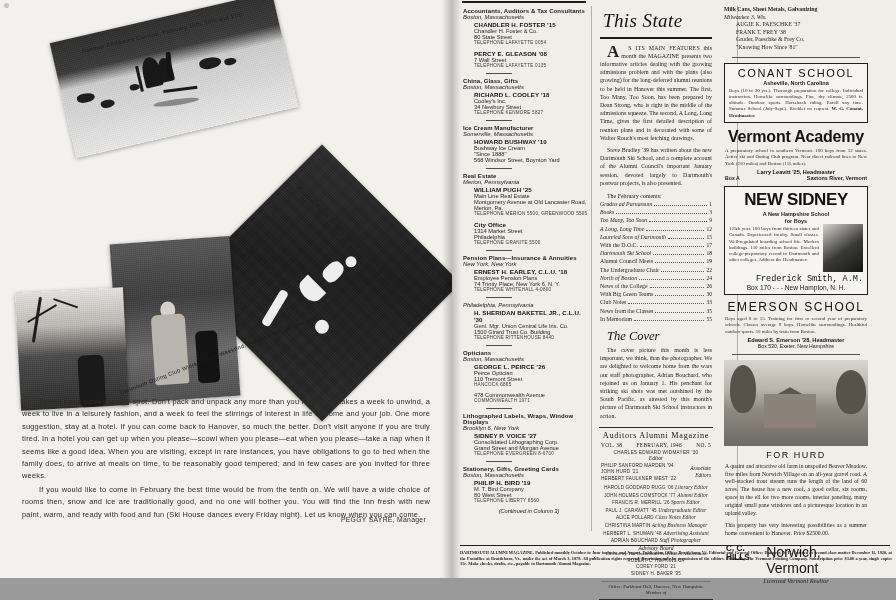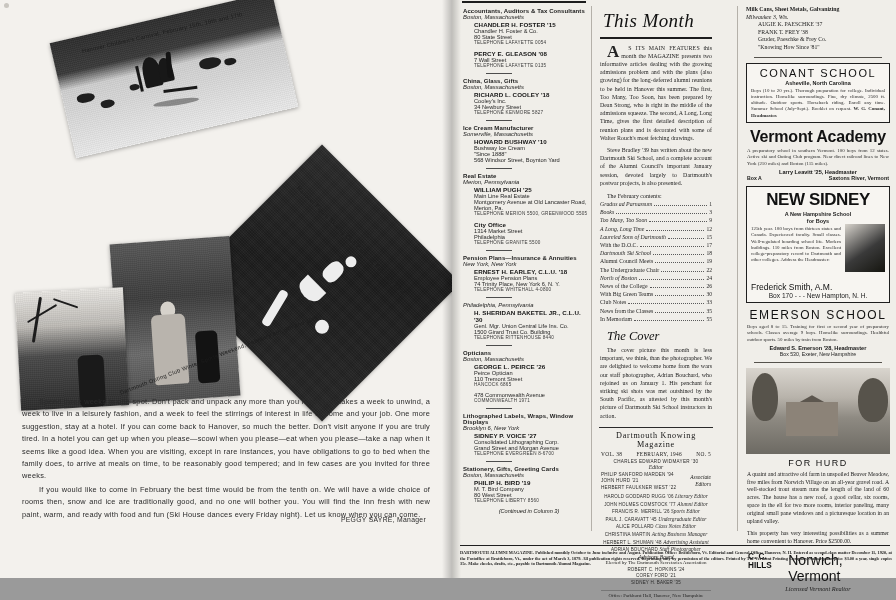--- a/index.html
+++ b/index.html
@@ -133,21 +133,21 @@
   .ad-box{border:1.4px solid #1f1f1f;margin:5px 2px;padding:3px 4px;background:#f7f5f1;}
   .ad-h1{font-family:"Liberation Sans",sans-serif;font-size:11px;text-align:center;letter-spacing:1.6px;color:#111;}
   .ad-h2{font-family:"Liberation Sans",sans-serif;font-size:16px;font-weight:bold;text-align:center;color:#111;letter-spacing:-.2px;}
   .ad-h2b{font-family:"Liberation Sans",sans-serif;font-size:17px;font-weight:bold;text-align:center;color:#111;letter-spacing:-.4px;}
   .ad-sub{font-family:"Liberation Sans",sans-serif;font-size:5.5px;font-weight:bold;text-align:center;color:#1c1c1c;margin-top:1px;}
   .ad-body{font-family:"Liberation Serif",serif;font-size:4.9px;line-height:6.3px;color:#2b2b2b;text-align:justify;margin-top:2px;}
   .ad-foot{font-family:"Liberation Sans",sans-serif;font-size:5.6px;font-weight:bold;text-align:center;color:#141414;margin-top:2px;}
   .ad-foot2{font-family:"Liberation Sans",sans-serif;font-size:5.2px;text-align:center;color:#1c1c1c;}
   .ad-split{display:flex;gap:4px;align-items:flex-start;}
   .ad-cut{width:40px;height:48px;flex:none;background:linear-gradient(145deg,#d7d3cc 0%,#3a3a3a 55%,#15150f 100%);}
-  .ad-name{font-family:Liberation Sans, sans-serif;font-size:8.5px;text-align:left;color:#111;margin-top:10px;}
+  .ad-name{font-family:Liberation Mono, monospace;font-size:8.5px;text-align:right;color:#111;margin-top:2px;}
   .ad-name2{font-family:"Liberation Sans",sans-serif;font-size:6.6px;text-align:center;color:#1a1a1a;}
   .hr-thin{height:1px;background:#55524c;margin:5px 10px;}
 
   .farm-photo{margin:4px 2px;height:86px;
     background:linear-gradient(to bottom,#d9d5ce 0%,#b8b3ab 34%,#8e8a82 58%,#6d6a63 100%);
     position:relative;overflow:hidden;}
   .farm-photo .house{position:absolute;left:28%;top:40%;width:52px;height:34px;background:#8c8378;}
   .farm-photo .roof{position:absolute;left:25%;top:32%;width:60px;height:14px;background:#5c564e;
     clip-path:polygon(8% 100%,50% 0,92% 100%);}
   .farm-photo .tree2{position:absolute;background:#57534b;border-radius:50% 50% 45% 45%;}
@@ -332,21 +332,21 @@
           <div class="reg-name">PHILIP H. BIRD '19</div>
           <div class="reg-line">M. T. Bird Company</div>
           <div class="reg-line">80 West Street</div>
           <div class="reg-tel">TELEPHONE LIBERTY 8560</div>
         </div>
       </div>
     <div class="reg-cont">(Continued in Column 3)</div>
   </div>
 
   <div class="col" id="col-month" style="left:597px;">
-    <div class="tm-title">This Month</div>
+    <div class="tm-title">This State</div>
     <div class="tm-rule"></div>
     <div class="tm-body">
       <p><span class="dropcap">A</span><span class="tm-lead">S ITS MAIN FEATURES</span> <span>this month the MAGAZINE presents two informative articles dealing with the growing admissions problem and with the plans (also growing) for the long-deferred alumni reunions to be held in Hanover this summer. The first, Too Many, Too Soon, has been prepared by Dean Strong, who is right in the middle of the admissions squeeze. The second, A Long, Long Time, gives the first detailed description of reunion plans and is decorated with some of Walter Rouch's most fetching drawings.</span></p>
       <p style="text-indent:7px;">Steve Bradley '39 has written about the new Dartmouth Ski School, and a complete account of the Alumni Council's important January session, devoted largely to Dartmouth's postwar projects, is also presented.</p>
     </div>
     <div class="toc-head">The February contents:</div>
     <div class="toc" id="toc-list">
         <div class="toc-row">
           <span class="t">Gradus ad Parnassum</span>
           <span class="dots"></span>
@@ -422,21 +422,21 @@
           <span class="dots"></span>
           <span class="pg">55</span>
         </div>
       </div>
     <div class="cover-title">The Cover</div>
     <div class="tm-body">
       <p>The cover picture this month is less important, we think, than the photographer. We are delighted to welcome home from the wars our staff photographer, Adrian Bouchard, who rejoined us on January 1. His penchant for striking ski shots was met outshined by the South Pacific, as attested by this month's picture of Dartmouth Ski School instructors in action.</p>
     </div>
 
     <div class="mast-box">
-      <div class="mast-title">Dartmouth Knowing Magazine</div>
+      <div class="mast-title">Auditors Alumni Magazine</div>
       <div class="mast-vol">
         <span>VOL. 38</span>
         <span>FEBRUARY, 1946</span>
         <span>No. 5</span>
       </div>
       <div class="mast-line">CHARLES EDWARD WIDMAYER '30</div>
       <div class="mast-role">Editor</div>
       <div class="mast-2col">
         <div class="names" id="assoc-names">
             <div>PHILIP SANFORD MARDEN '94</div>
@@ -466,21 +466,21 @@
           <div>SIDNEY H. BAKER '35</div>
         </div>
       <div class="mast-foot">
         <div>Office: Parkhurst Hall, Hanover, New Hampshire</div>
         <div style="font-style:italic;">Member of</div>
 
       </div>
     </div>
   </div>
 
-  <div class="col" id="col-ads" style="left:744px;width:148px;">
+  <div class="col" id="col-ads" style="left:722px;width:148px;">
 
     <div class="ad-plain">
       <div class="b">Milk Cans, Sheet Metals, Galvanizing</div>
       <div class="it">Milwaukee 3, Wis.</div>
       <div style="padding-left:12px;">
         <div>AUGIE K. PAESCHKE '37</div>
         <div>FRANK T. FREY '38</div>
         <div>Gruder, Paeschke &amp; Frey Co.</div>
         <div>"Knowing How Since '81"</div>
       </div>

